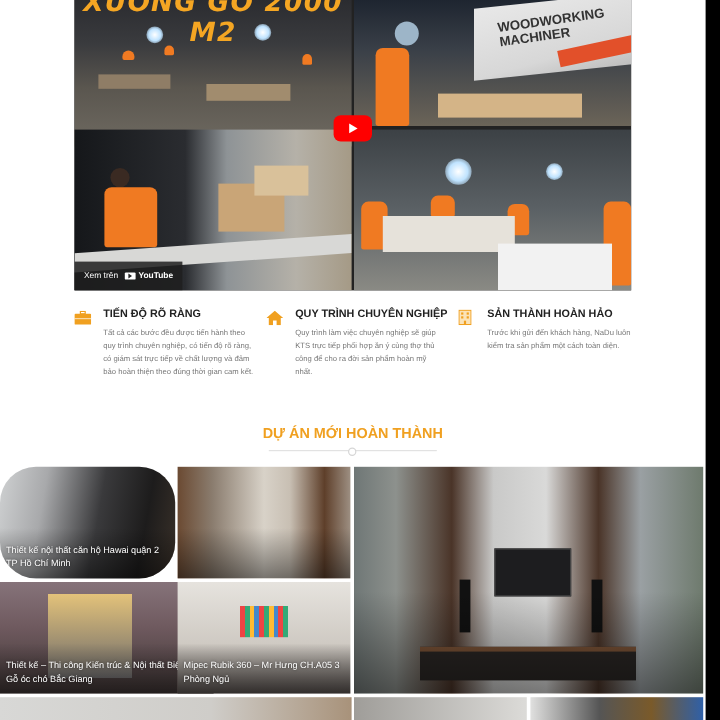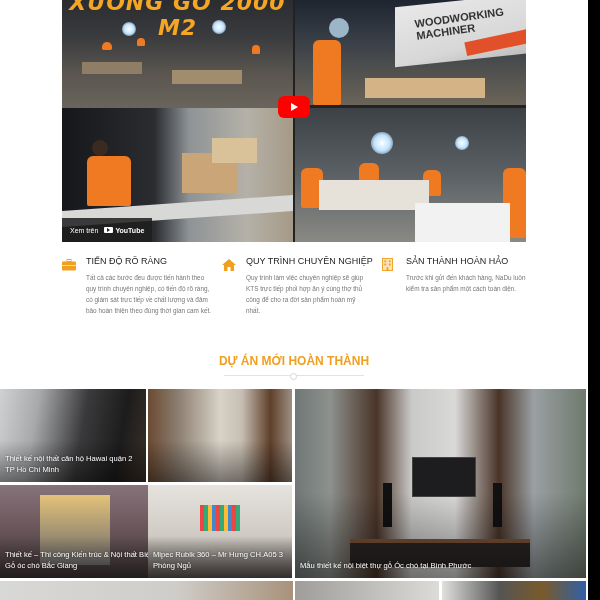--- a/index.html
+++ b/index.html
@@ -32,32 +32,32 @@
   .play svg { display:block; }
   .yt-label { position:absolute; left:0; top:218px; height:24px; padding:0 8px; background:rgba(30,30,30,0.85); display:flex; align-items:center; gap:6px; color:#fff; font-size:7px; }
   .yt-logo { display:flex; align-items:center; gap:2px; font-weight:bold; font-size:7px; }
   .yt-logo .mini { width:9px; height:6px; background:#fff; border-radius:1px; position:relative; }
   .yt-logo .mini:after { content:""; position:absolute; left:3px; top:1px; border-left:3px solid #222; border-top:2px solid transparent; border-bottom:2px solid transparent; }
 
   
   .features { position:absolute; left:62px; top:256px; width:480px; height:80px; }
   .feature { position:absolute; top:0; width:150px; }
   .f-icon { position:absolute; left:0; top:3px; width:14px; height:12px; }
-  .f-title { position:absolute; left:24px; top:0; font-size:9px; font-weight:normal; color:#222; white-space:nowrap; }
+  .f-title { position:absolute; left:24px; top:0; font-size:9px; font-weight:bold; color:#222; white-space:nowrap; }
   .f-desc { position:absolute; left:24px; top:16px; width:125px; font-size:6.4px; line-height:11px; color:#777; }
 
   
   .section-title { position:absolute; left:0; top:354px; width:588px; text-align:center; color:#f0a020; font-weight:bold; font-size:12px; }
   .divider { position:absolute; left:224px; top:375px; width:140px; height:1px; background:#e2e2e2; }
   .divider-dot { position:absolute; left:290px; top:373px; width:5px; height:5px; border-radius:50%; border:1px solid #d6d6d6; background:#fff; }
 
   
   .card { position:absolute; overflow:hidden; }
   .card .caption { position:absolute; left:5px; bottom:7px; right:5px; color:#fff; font-size:7.6px; line-height:11px; text-shadow:0 0 2px rgba(0,0,0,0.6); }
-  .c1 { left:0; top:389px; width:146px; height:93px; background:linear-gradient(100deg,#cfd1d2 0%,#a8a9ab 25%,#3a3a3c 55%,#1d1c1c 80%,#3a3129 100%); }
+  .c1 { left:0; top:389px; width:146px; height:93px; background:linear-gradient(100deg,#cfd1d2 0%,#a8a9ab 25%,#3a3a3c 55%,#1d1c1c 80%,#3a3129 100%);border-radius:30px; }
   .c2 { left:148px; top:389px; width:144px; height:93px; background:linear-gradient(90deg,#6b4a32 0%,#8a7c6e 20%,#d8d2c8 50%,#c8bfb3 65%,#5e3f2a 85%,#9d8f82 100%); }
   .c3 { left:0; top:485px; width:146px; height:93px; background:linear-gradient(180deg,#86737a 0%,#6f5a5f 40%,#3e3534 100%);padding-left:32px; }
   .c4 { left:148px; top:485px; width:144px; height:93px; background:linear-gradient(180deg,#e6e3de 0%,#cfcac3 55%,#5a5350 100%); }
   .c5 { left:295px; top:389px; width:291px; height:189px; background:linear-gradient(90deg,#6f7776 0%,#8d918d 12%,#4a3428 28%,#c9c9c8 40%,#d9d9d8 55%,#4a3428 70%,#9aa0a3 82%,#6e7a6d 100%); }
   .c6 { left:0; top:581px; width:293px; height:19px; background:linear-gradient(90deg,#d8d8d6 0%,#cfcdc9 60%,#a8927a 100%); }
   .c7 { left:295px; top:581px; width:144px; height:19px; background:linear-gradient(90deg,#9f9d99,#dcdbd8); }
   .c8 { left:442px; top:581px; width:144px; height:19px; background:linear-gradient(90deg,#e0e0df 0%,#555 40%,#7a5a2a 70%,#2f60a8 100%); }
   .shade { position:absolute; left:0; right:0; bottom:0; height:45%; background:linear-gradient(180deg,rgba(0,0,0,0) 0%,rgba(0,0,0,0.45) 100%); }
   .tv { position:absolute; left:117px; top:68px; width:62px; height:38px; background:#1d1d1f; border:1px solid #444; }
   .speaker { position:absolute; width:9px; height:44px; background:#111; top:94px; }
@@ -173,17 +173,16 @@
   <div class="artgrid"></div>
   <div class="shade"></div>
   <div class="caption">Mipec Rubik 360 – Mr Hưng CH.A05 3 Phòng Ngủ</div>
 </div>
 <div class="card c5">
   <div class="tv"></div>
   <div class="speaker" style="left:88px"></div>
   <div class="speaker" style="left:198px"></div>
   <div class="sofa"></div>
   <div class="shade"></div>
-  <div class="caption">Mẫu thiết kế nội biệt thự gỗ Óc chó tại Bình Phước</div>
 </div>
 <div class="card c6"></div>
 <div class="card c7"></div>
 <div class="card c8"></div>
 
 </body></html>

